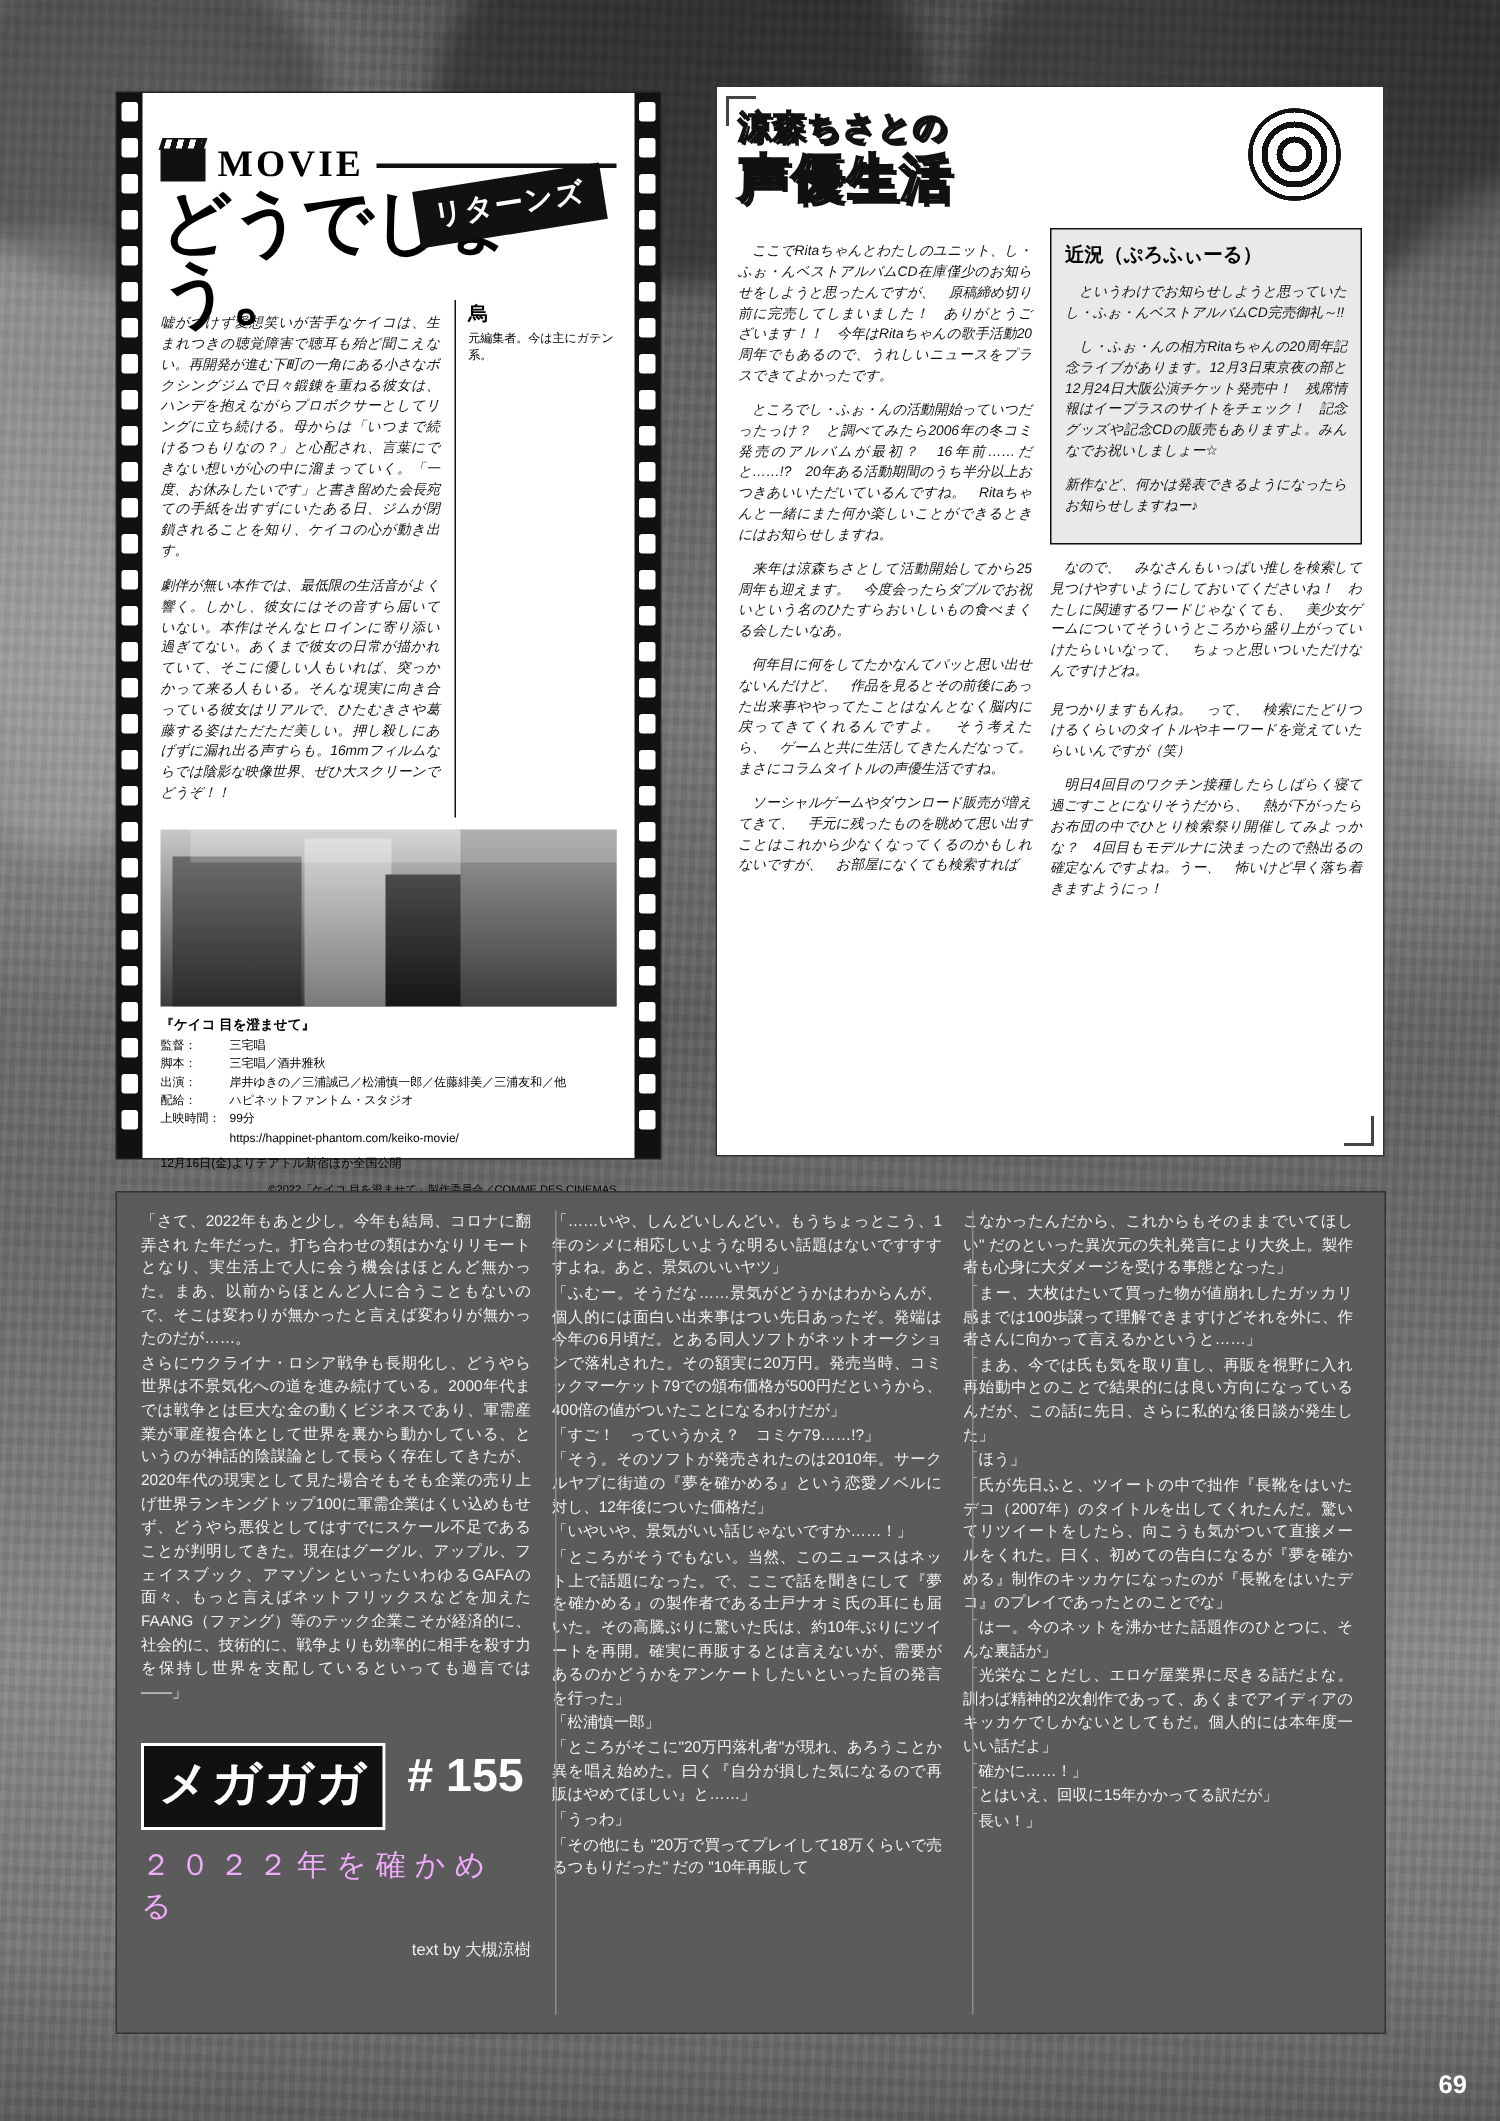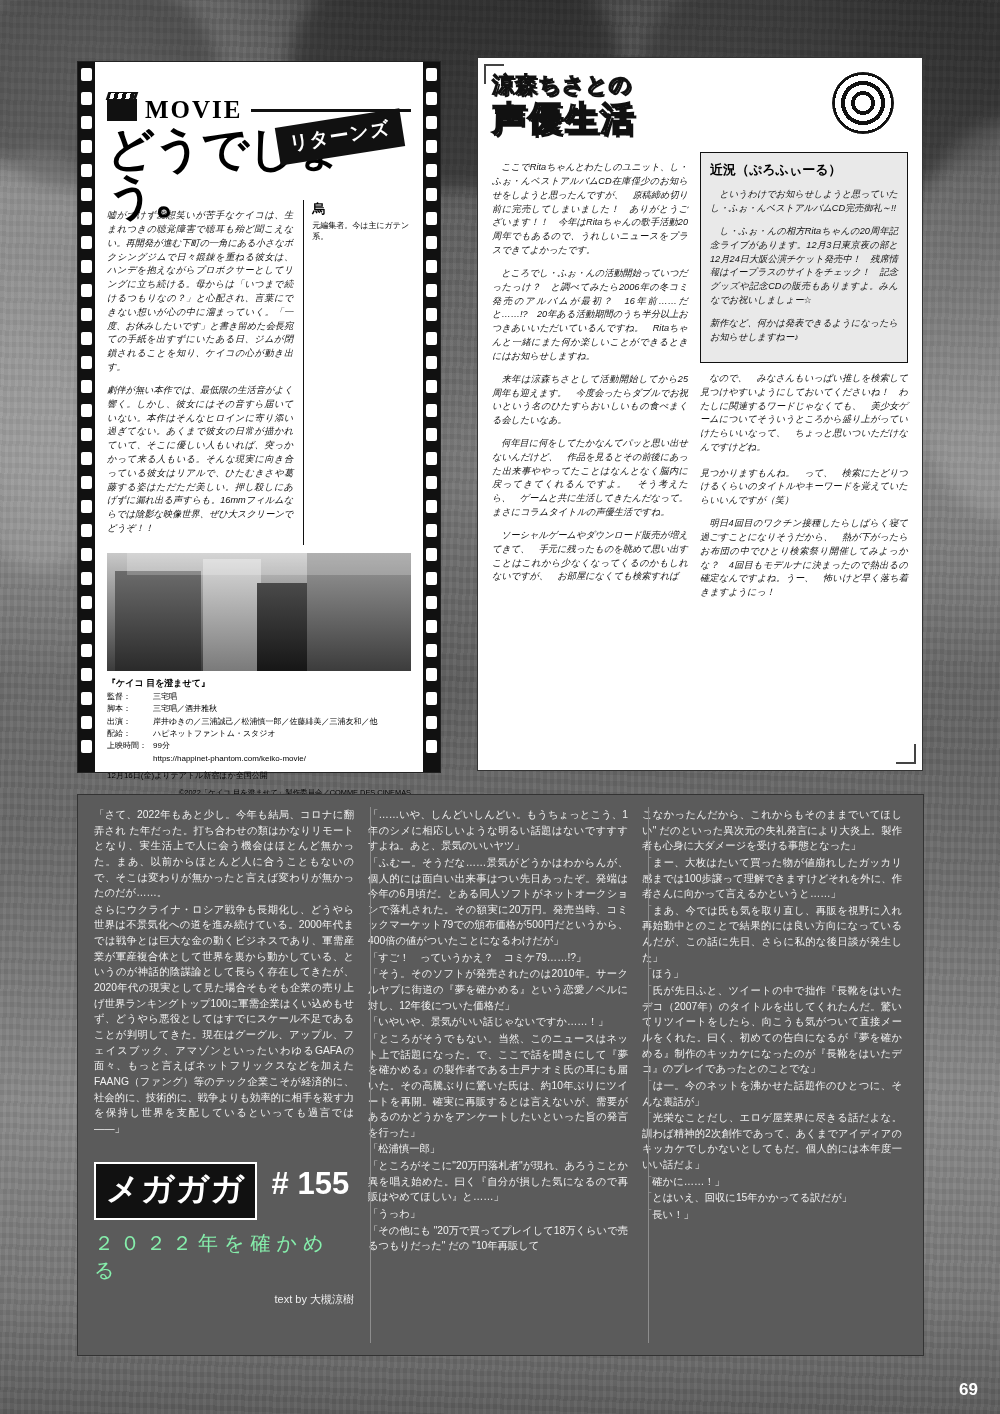--- a/index.html
+++ b/index.html
@@ -87,21 +87,21 @@
      background:#5b5b5b;box-shadow:0 0 0 1px #333;}
   .mg-inner{display:flex;gap:14px;padding:12px 16px;box-sizing:border-box;height:100%;}
   .mg-col{width:260px;}
   .mg-text{font-size:10.3px;line-height:1.52;color:#f2f2f2;text-align:justify;}
   .mg-text p{margin:0 0 1px;}
   .mg-logo{margin-top:26px;}
   .mg-title{display:inline-block;background:#111;color:#fff;font-size:33px;font-weight:bold;
      padding:3px 10px 6px;letter-spacing:1px;font-family:"Liberation Serif",serif;
      -webkit-text-stroke:0;border:2px solid #fff;}
   .mg-num{font-size:31px;font-weight:bold;color:#fff;margin-left:10px;vertical-align:6px;}
-  .mg-sub{font-size:20px;color:#86efac;letter-spacing:6px;margin-top:10px;font-family:"Liberation Serif",serif;}
+  .mg-sub{font-size:20px;color:#f0abfc;letter-spacing:6px;margin-top:10px;font-family:"Liberation Serif",serif;}
   .mg-by{font-size:11px;color:#eee;margin-top:8px;text-align:right;}
   .pagenum{position:absolute;right:22px;bottom:14px;font-size:17px;font-weight:bold;color:#fff;}
   .vr{position:absolute;top:12px;bottom:12px;width:1px;background:#8d8d8d;}
 </style>
 </head>
 <body>
 
 <div class="bg"></div>
 <div class="blob" style="left:-40px;top:-30px;width:260px;height:220px;background:rgba(30,30,30,.35);"></div>
 <div class="blob" style="left:290px;top:-60px;width:330px;height:250px;background:rgba(20,20,20,.45);"></div>

